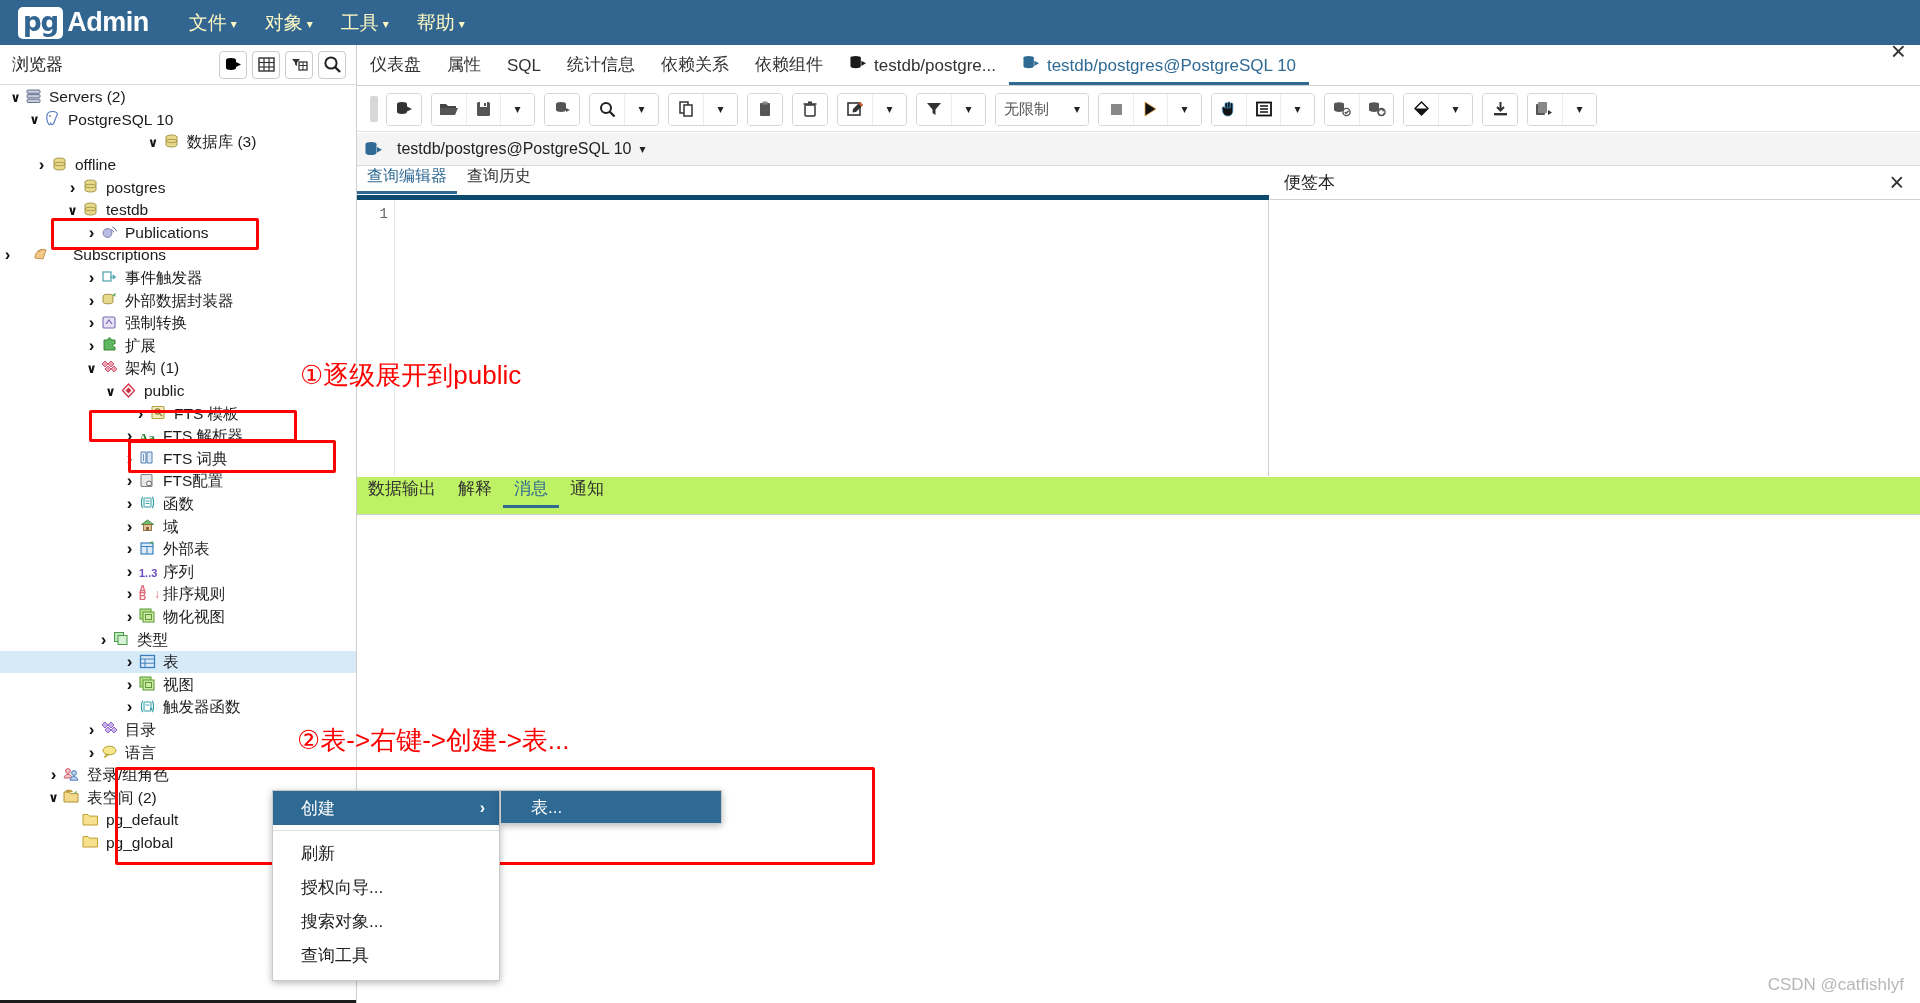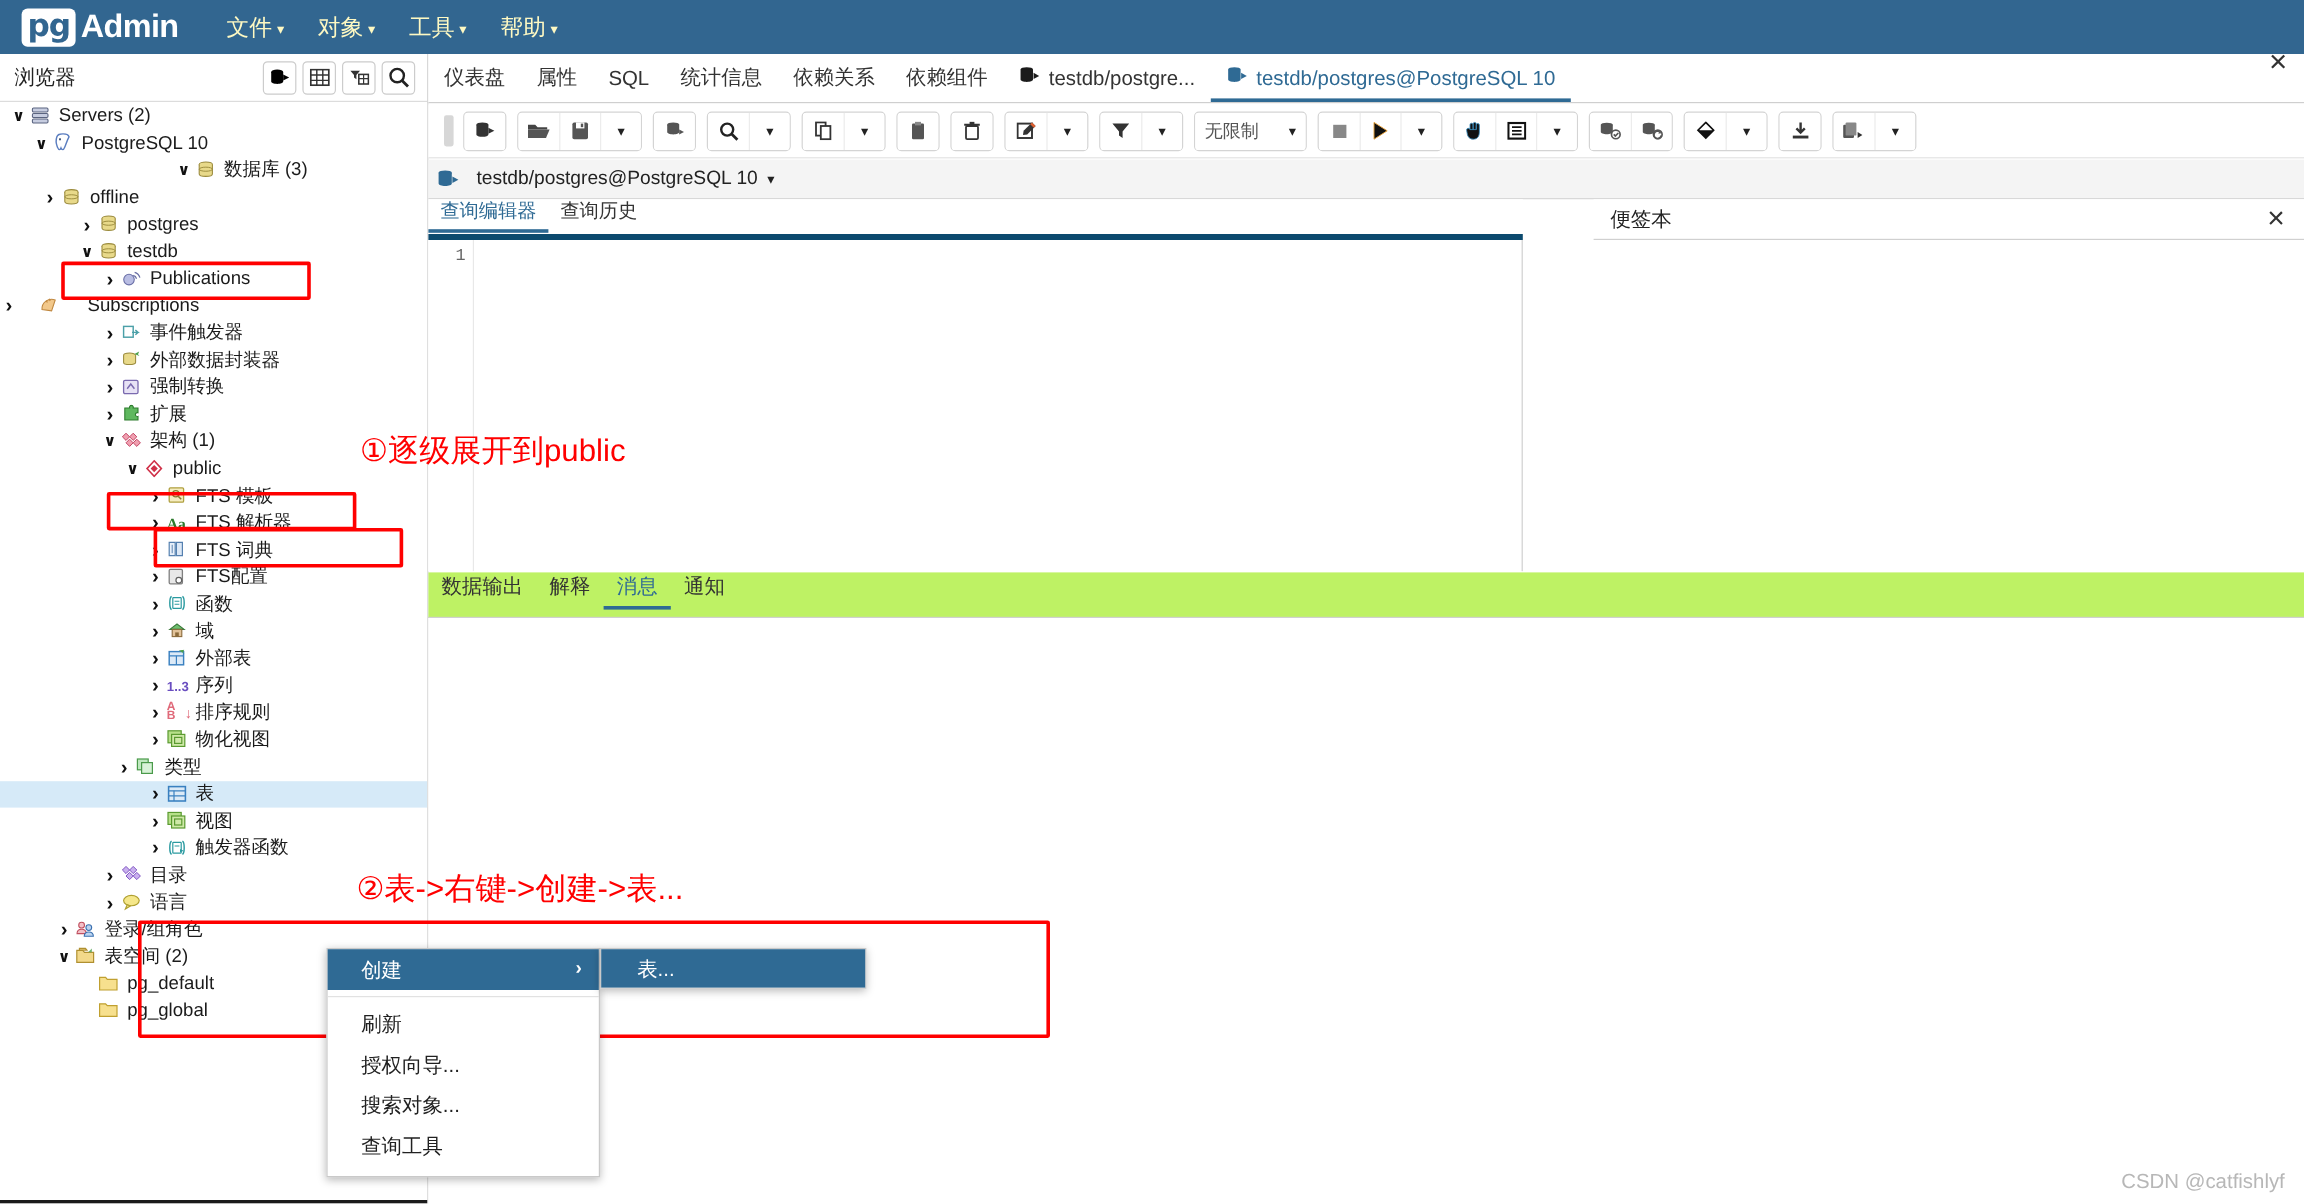--- a/index.html
+++ b/index.html
@@ -136,21 +136,21 @@
     position:absolute; left:357px; top:200px; width:912px; height:276px; background:#fff;
     border-right:1px solid #d0d0d0;
   }
   .gutter {
     position:absolute; left:0; top:0; width:38px; height:100%;
     background:#fff; border-right:1px solid #e8e8e8;
   }
   .lineno { font-size:14px; color:#666; text-align:right; padding:6px 6px 0 0; font-family:"Liberation Mono", monospace;}
 
   .scratch-head {
-    position:absolute; left:1328px; top:166px; right:0; height:34px; background:#fff;
+    position:absolute; left:1270px; top:166px; right:0; height:34px; background:#fff;
     display:flex; align-items:center; border-bottom:1px solid #d0d0d0;
   }
   .scratch-title { font-size:17px; color:#222; margin-left:14px; flex:1; }
   .scratch-x { font-size:25px; color:#333; margin-right:16px; line-height:1;}
   .scratch-body { position:absolute; left:1270px; top:200px; right:0; height:276px; background:#fff; }
 
   .out-tabs {
     position:absolute; left:357px; top:477px; right:0; height:38px; background:#bef264;
     display:flex; align-items:flex-start; border-bottom:1px solid #d0d0d0;
   }
@@ -371,21 +371,21 @@
       <div class="node" style="padding-left: 103px;">
         <span class="arrow open"></span>
         <span class="ico">
           <svg class="ic-svg" width="17" height="15" viewBox="0 0 17 15">
             <path d="M8.5 1l6 6.5-6 6.5-6-6.5z" fill="#fff" stroke="#d03048" stroke-width="1.3"></path>
             <path d="M8.5 4.5l3 3-3 3-3-3z" fill="#d03048"></path>
           </svg>
         </span>
         <span class="lbl">public</span>
       </div>
-      <div class="node" style="padding-left: 122px;">
+      <div class="node" style="padding-left: 122px; margin-left: 11px;">
         <span class="arrow closed"></span>
         <span class="ico">
           <svg class="ic-svg" width="17" height="15" viewBox="0 0 17 15">
             <rect x="2" y="1.5" width="12" height="12" rx="1" fill="#f5ecc0" stroke="#b0a040" stroke-width="1.1"></rect>
             <circle cx="7.5" cy="6.5" r="2.6" fill="none" stroke="#8a7a30" stroke-width="1.1"></circle>
             <line x1="9.5" y1="8.5" x2="12" y2="11" stroke="#8a7a30" stroke-width="1.3"></line>
           </svg>
         </span>
         <span class="lbl">FTS 模板</span>
       </div>

